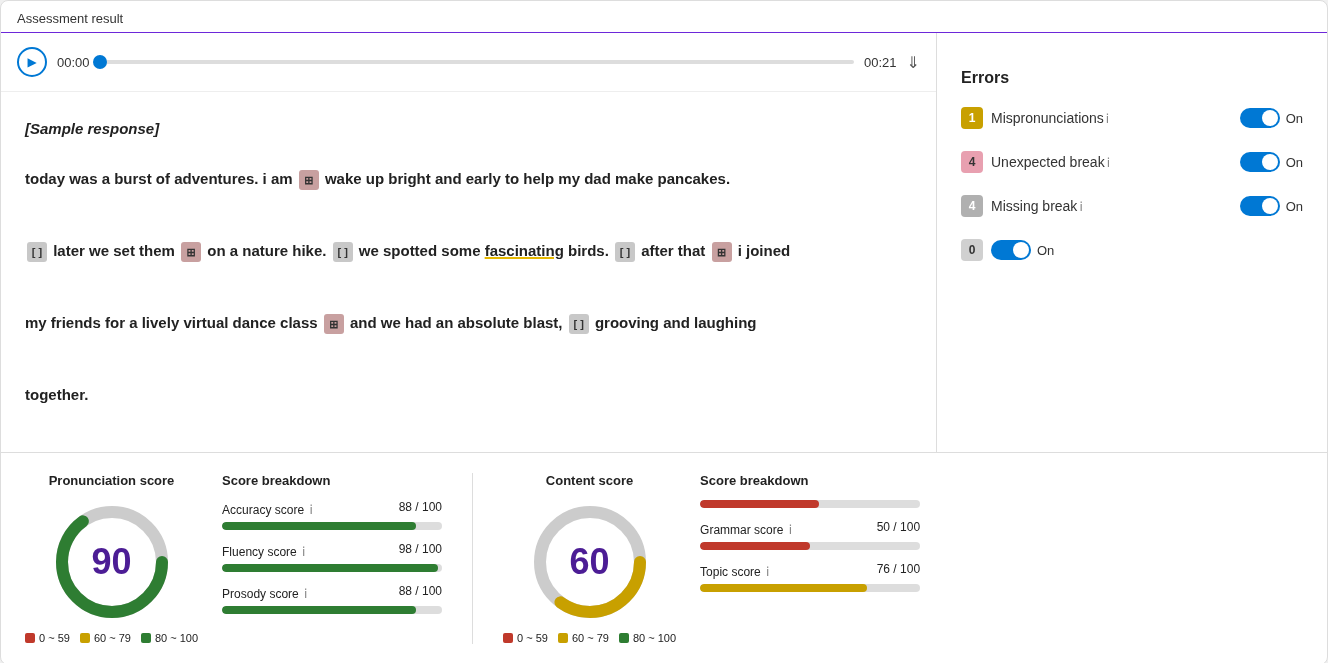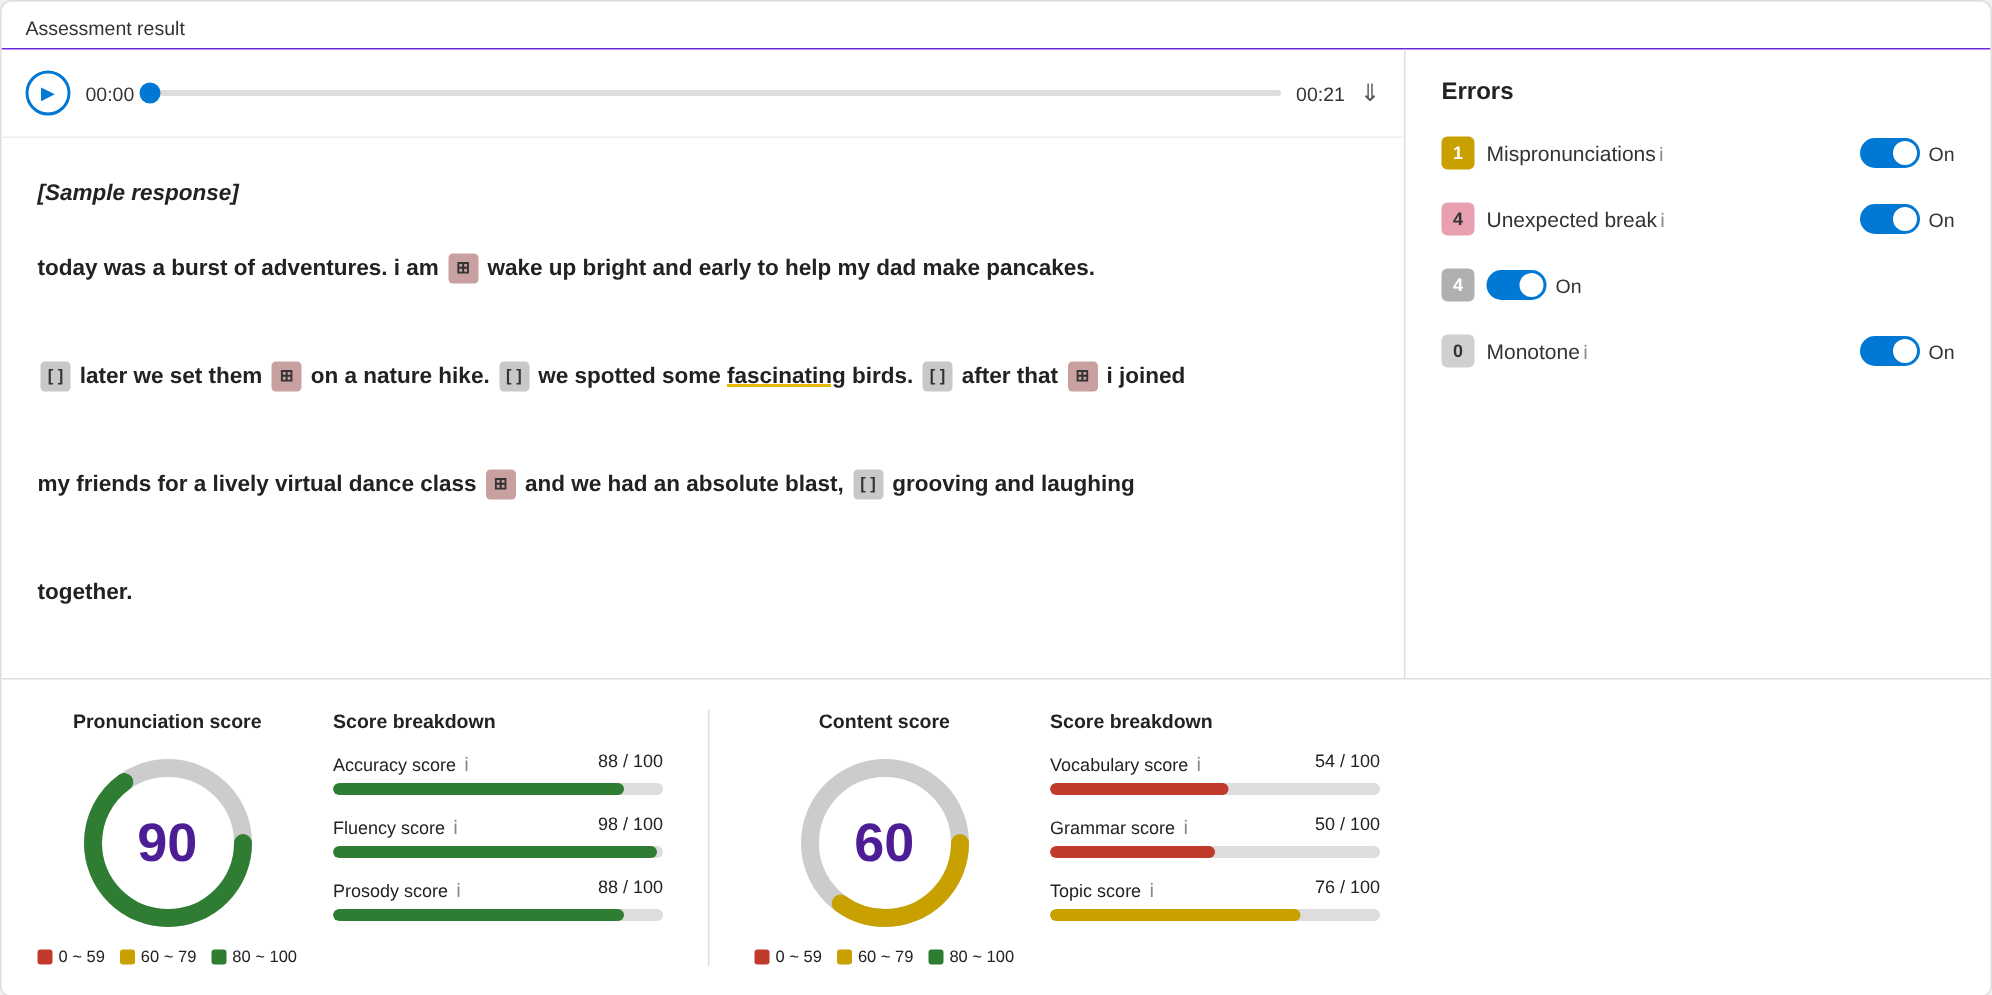--- a/index.html
+++ b/index.html
@@ -164,20 +164,21 @@
     .right-panel {
       width: 390px;
       padding: 20px 24px;
       flex-shrink: 0;
     }
 
     .errors-title {
       font-size: 16px;
       font-weight: 600;
       margin-bottom: 20px;
+      margin-top: 16px;
     }
 
     .error-row {
       display: flex;
       align-items: center;
       margin-bottom: 22px;
       gap: 8px;
     }
 
     .error-badge {
@@ -443,31 +444,31 @@
           Unexpected break<span class="info-icon">ℹ</span>
         </span>
         <div class="toggle-container">
           <div class="toggle"></div>
           <span class="toggle-label">On</span>
         </div>
       </div>
 
       <div class="error-row">
         <div class="error-badge badge-gray">4</div>
+        <span class="error-label">
+          Missing break<span class="info-icon">ℹ</span>
+        </span>
         <div class="toggle-container">
           <div class="toggle"></div>
           <span class="toggle-label">On</span>
         </div>
       </div>
 
       <div class="error-row">
         <div class="error-badge badge-gray0">0</div>
-        <span class="error-label">
-          Monotone<span class="info-icon">ℹ</span>
-        </span>
         <div class="toggle-container">
           <div class="toggle"></div>
           <span class="toggle-label">On</span>
         </div>
       </div>
     </div>
   </div>
 
   <div class="bottom-section">
 
@@ -561,24 +562,20 @@
             <div class="legend-dot dot-green"></div>
             <span>80 ~ 100</span>
           </div>
         </div>
       </div>
 
       <div class="score-breakdown">
         <div class="breakdown-title">Score breakdown</div>
 
         <div class="breakdown-row">
-          <div class="breakdown-header">
-            <span>Vocabulary score <span class="info-icon">ℹ</span></span>
-            <span>54 / 100</span>
-          </div>
           <div class="breakdown-bar-track">
             <div class="breakdown-bar-fill bar-red" style="width:54%"></div>
           </div>
         </div>
 
         <div class="breakdown-row">
           <div class="breakdown-header">
             <span>Grammar score <span class="info-icon">ℹ</span></span>
             <span>50 / 100</span>
           </div>

